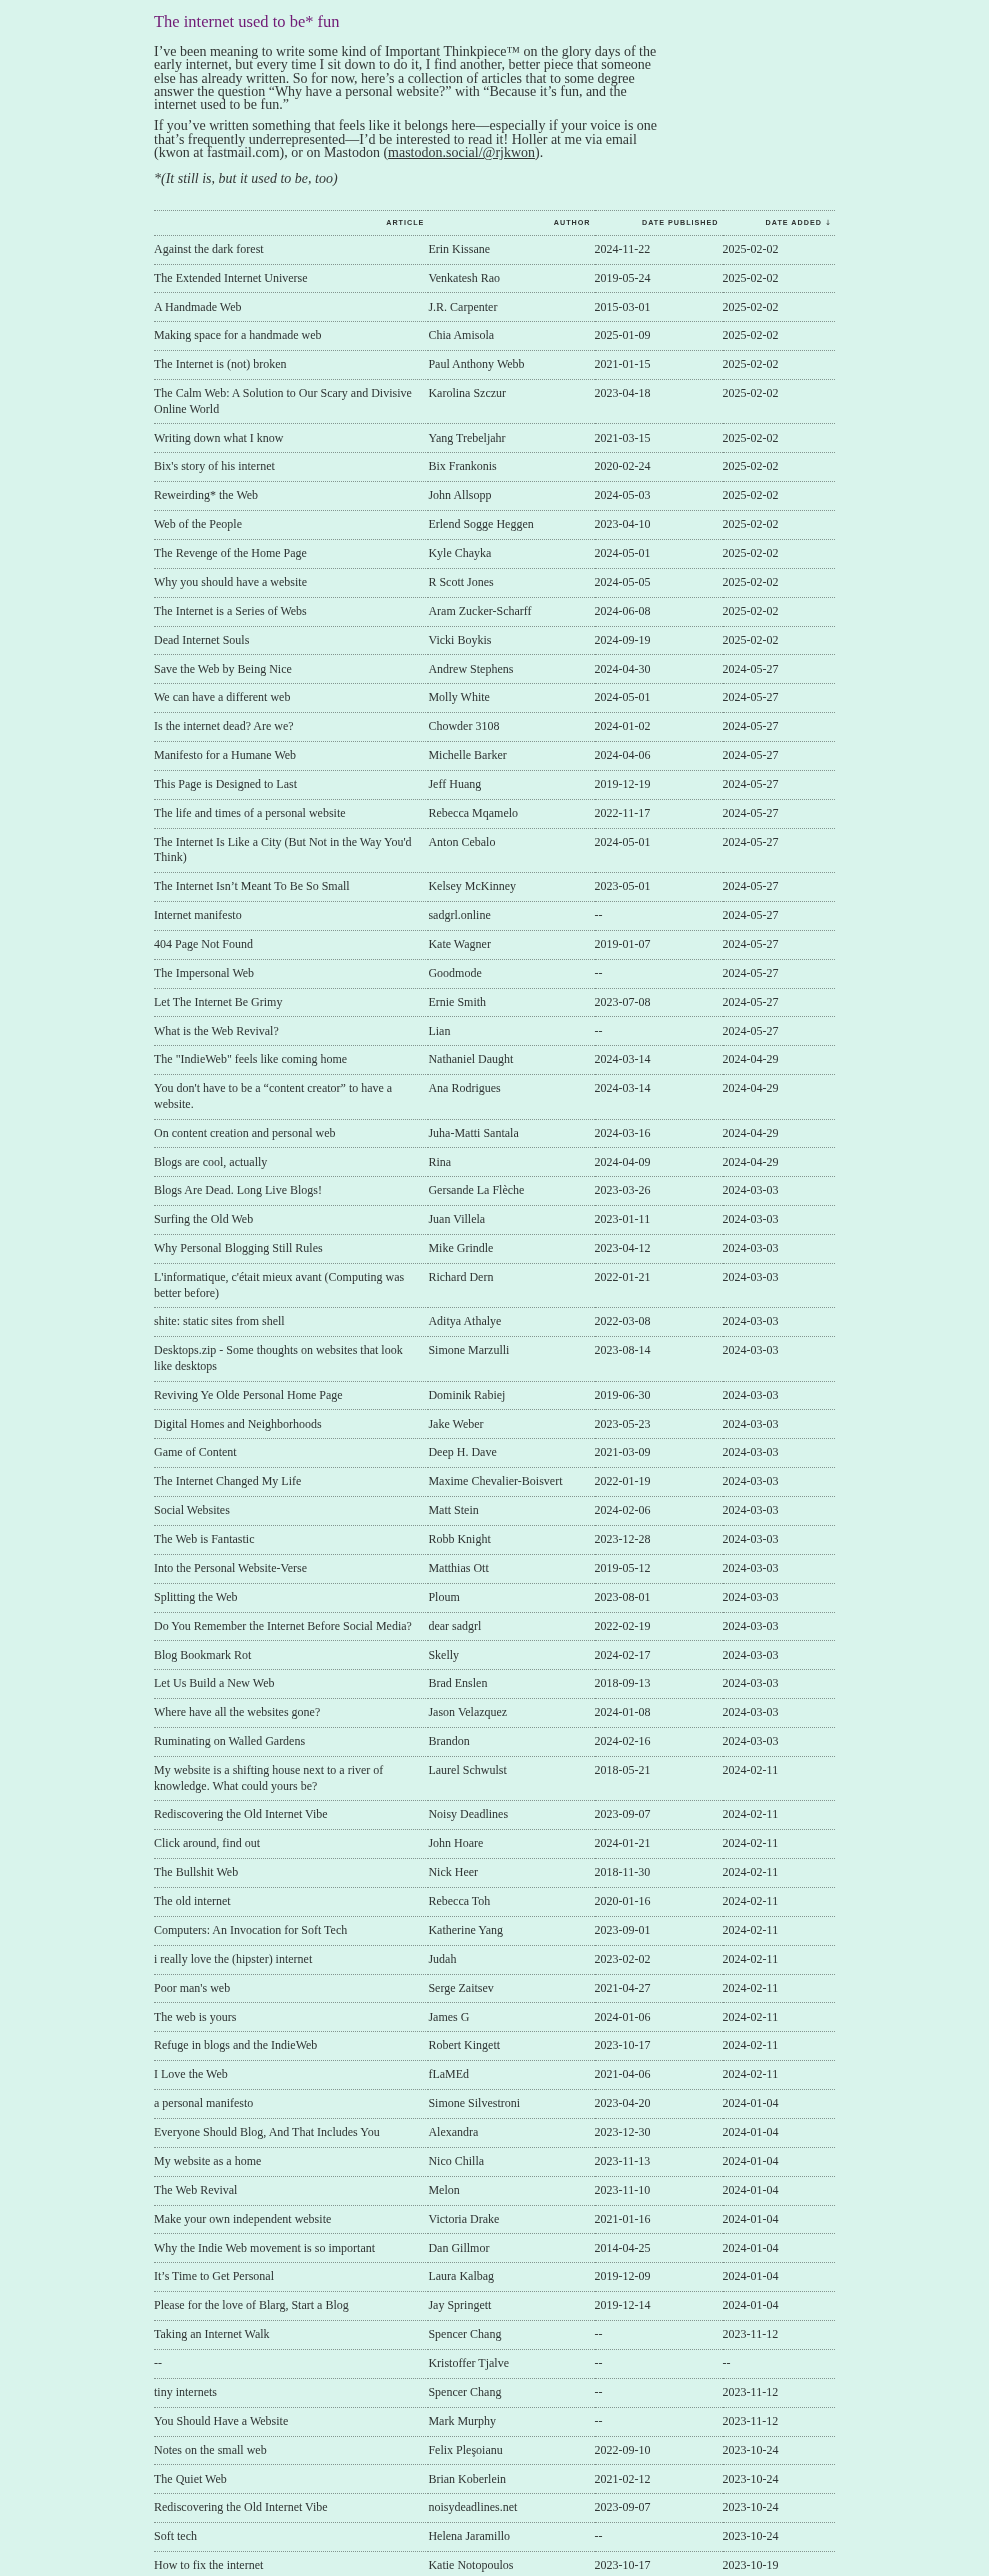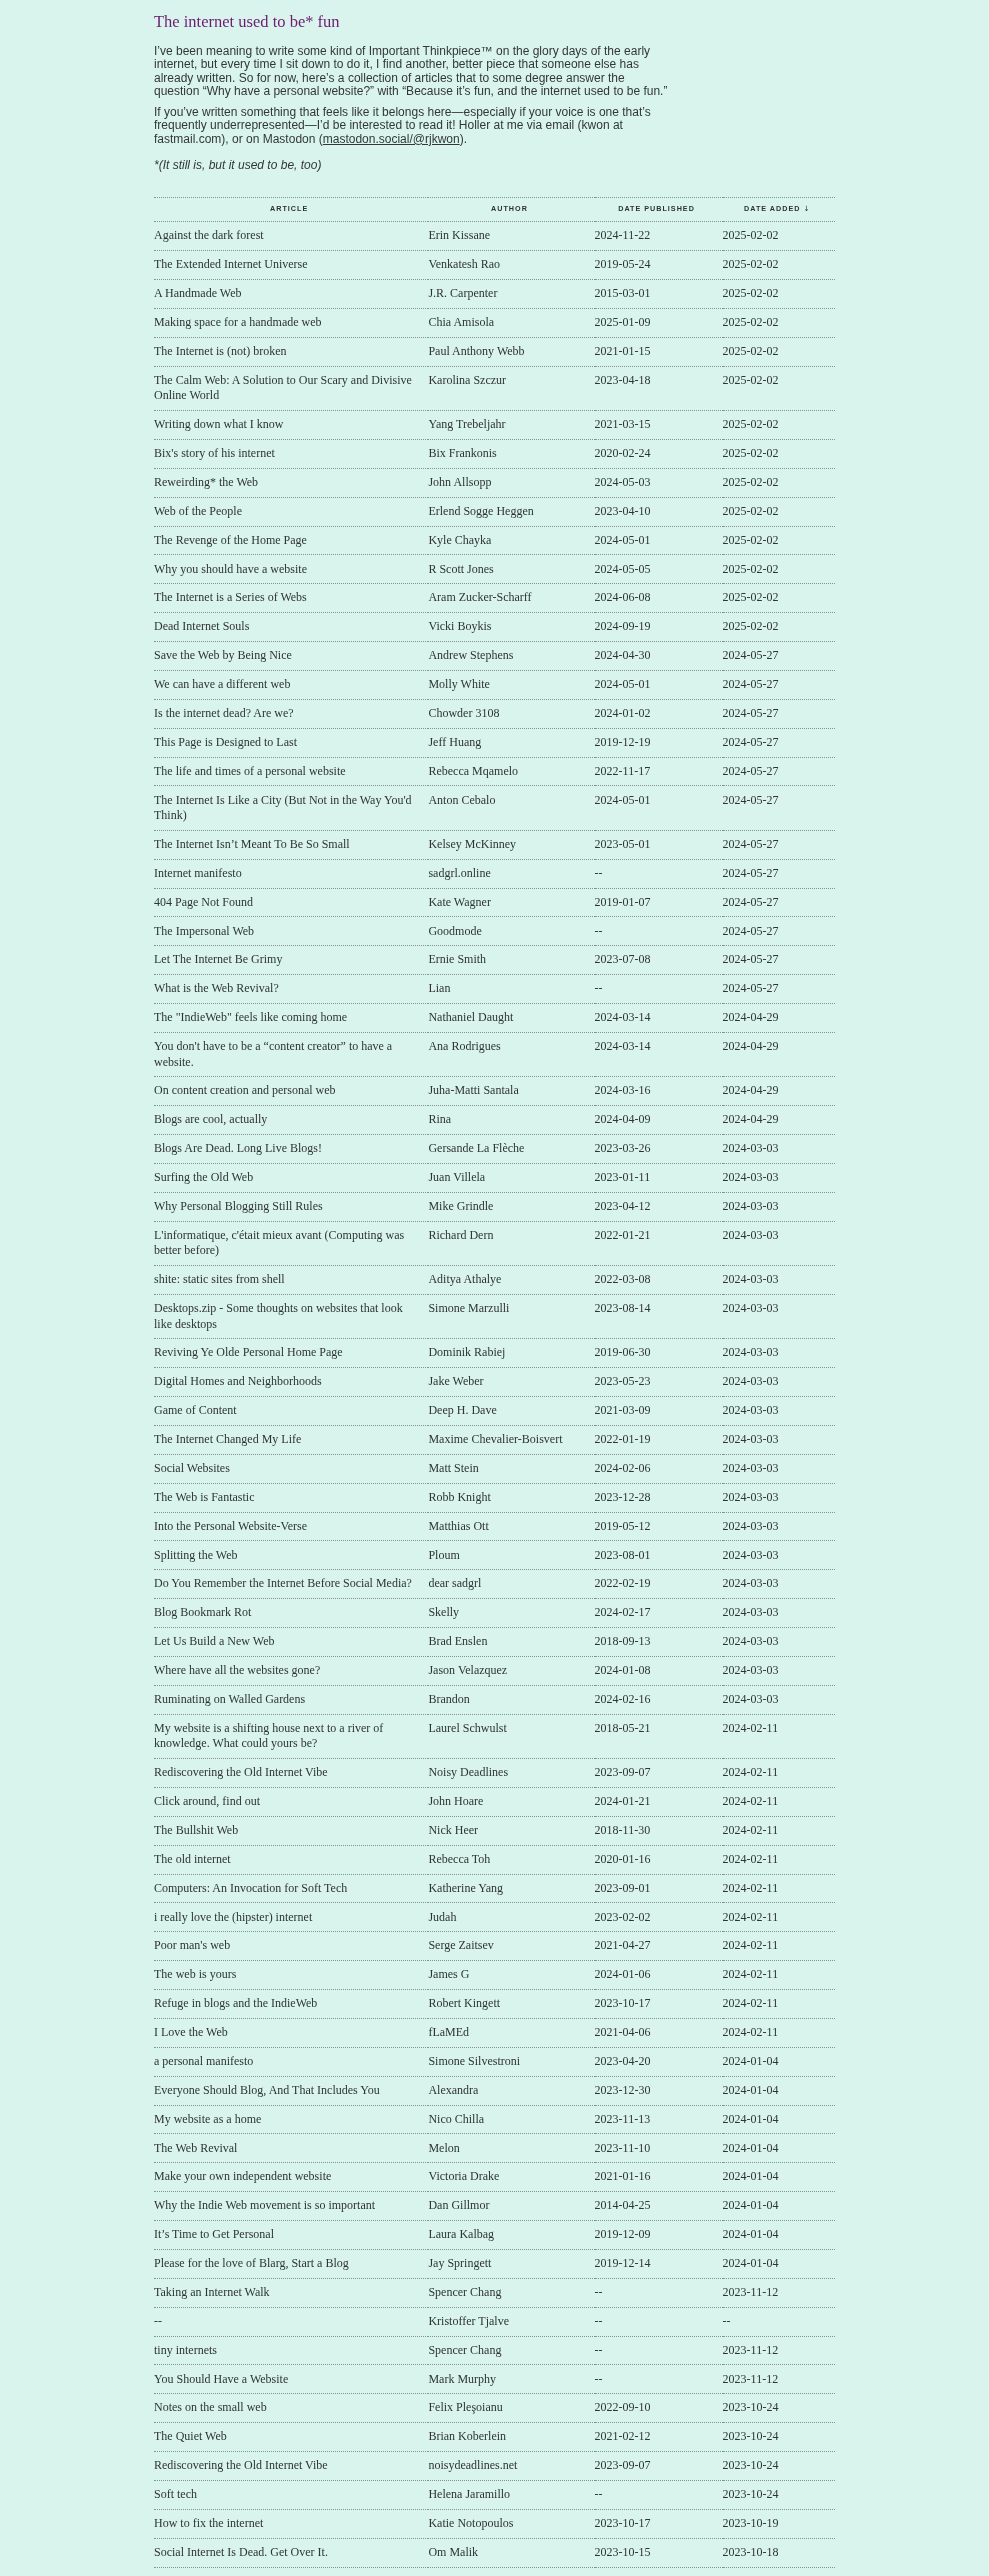--- a/index.html
+++ b/index.html
@@ -17,23 +17,24 @@
   h1.page-title {
     font-family: "Liberation Serif", serif;
     font-weight: 400;
     color: #701a75;
     font-size: 16.5px;
     line-height: 1.15;
     margin: 0 0 12.4px 0;
   }
   .intro p {
     max-width: 515px;
-    font-size: 12px;
+    font-size: 14px;
     line-height: 13.4px;
     margin: 0 0 7.7px 0;
+    font-family: Liberation Serif, serif;
   }
   .intro .footnote {
     font-style: italic;
     margin-top: 12.4px;
   }
   a {
     color: inherit;
     text-decoration: underline;
     cursor: pointer;
   }
@@ -41,21 +42,21 @@
     width: 100%;
     border-collapse: collapse;
     table-layout: fixed;
     margin-top: 25px;
   }
   col.c-article { width: 40.3%; }
   col.c-author { width: 24.4%; }
   col.c-published { width: 18.8%; }
   col.c-added { width: 16.5%; }
   th {
-    text-align: center;
+    text-align: right;
     font-size: 7.2px;
     line-height: 8.8px;
     font-weight: 700;
     letter-spacing: 1px;
     text-transform: uppercase;
     color: #2e3231;
     padding: 7.2px 4.1px 7.2px 0;
     border-top: 0.5px dotted #83958f;
     border-bottom: 0.5px dotted #83958f;
     white-space: nowrap;
@@ -201,20 +202,26 @@
           <td data-name="date-published-cell">2024-05-01</td>
           <td data-name="date-added-cell">2024-05-27</td>
         </tr>
         <tr data-name="table-row">
           <td data-name="article-title-cell">Is the internet dead? Are we?</td>
           <td data-name="author-cell">Chowder 3108</td>
           <td data-name="date-published-cell">2024-01-02</td>
           <td data-name="date-added-cell">2024-05-27</td>
         </tr>
         <tr data-name="table-row">
+          <td data-name="article-title-cell">Manifesto for a Humane Web</td>
+          <td data-name="author-cell">Michelle Barker</td>
+          <td data-name="date-published-cell">2024-04-06</td>
+          <td data-name="date-added-cell">2024-05-27</td>
+        </tr>
+        <tr data-name="table-row">
           <td data-name="article-title-cell">This Page is Designed to Last</td>
           <td data-name="author-cell">Jeff Huang</td>
           <td data-name="date-published-cell">2019-12-19</td>
           <td data-name="date-added-cell">2024-05-27</td>
         </tr>
         <tr data-name="table-row">
           <td data-name="article-title-cell">The life and times of a personal website</td>
           <td data-name="author-cell">Rebecca Mqamelo</td>
           <td data-name="date-published-cell">2022-11-17</td>
           <td data-name="date-added-cell">2024-05-27</td>

